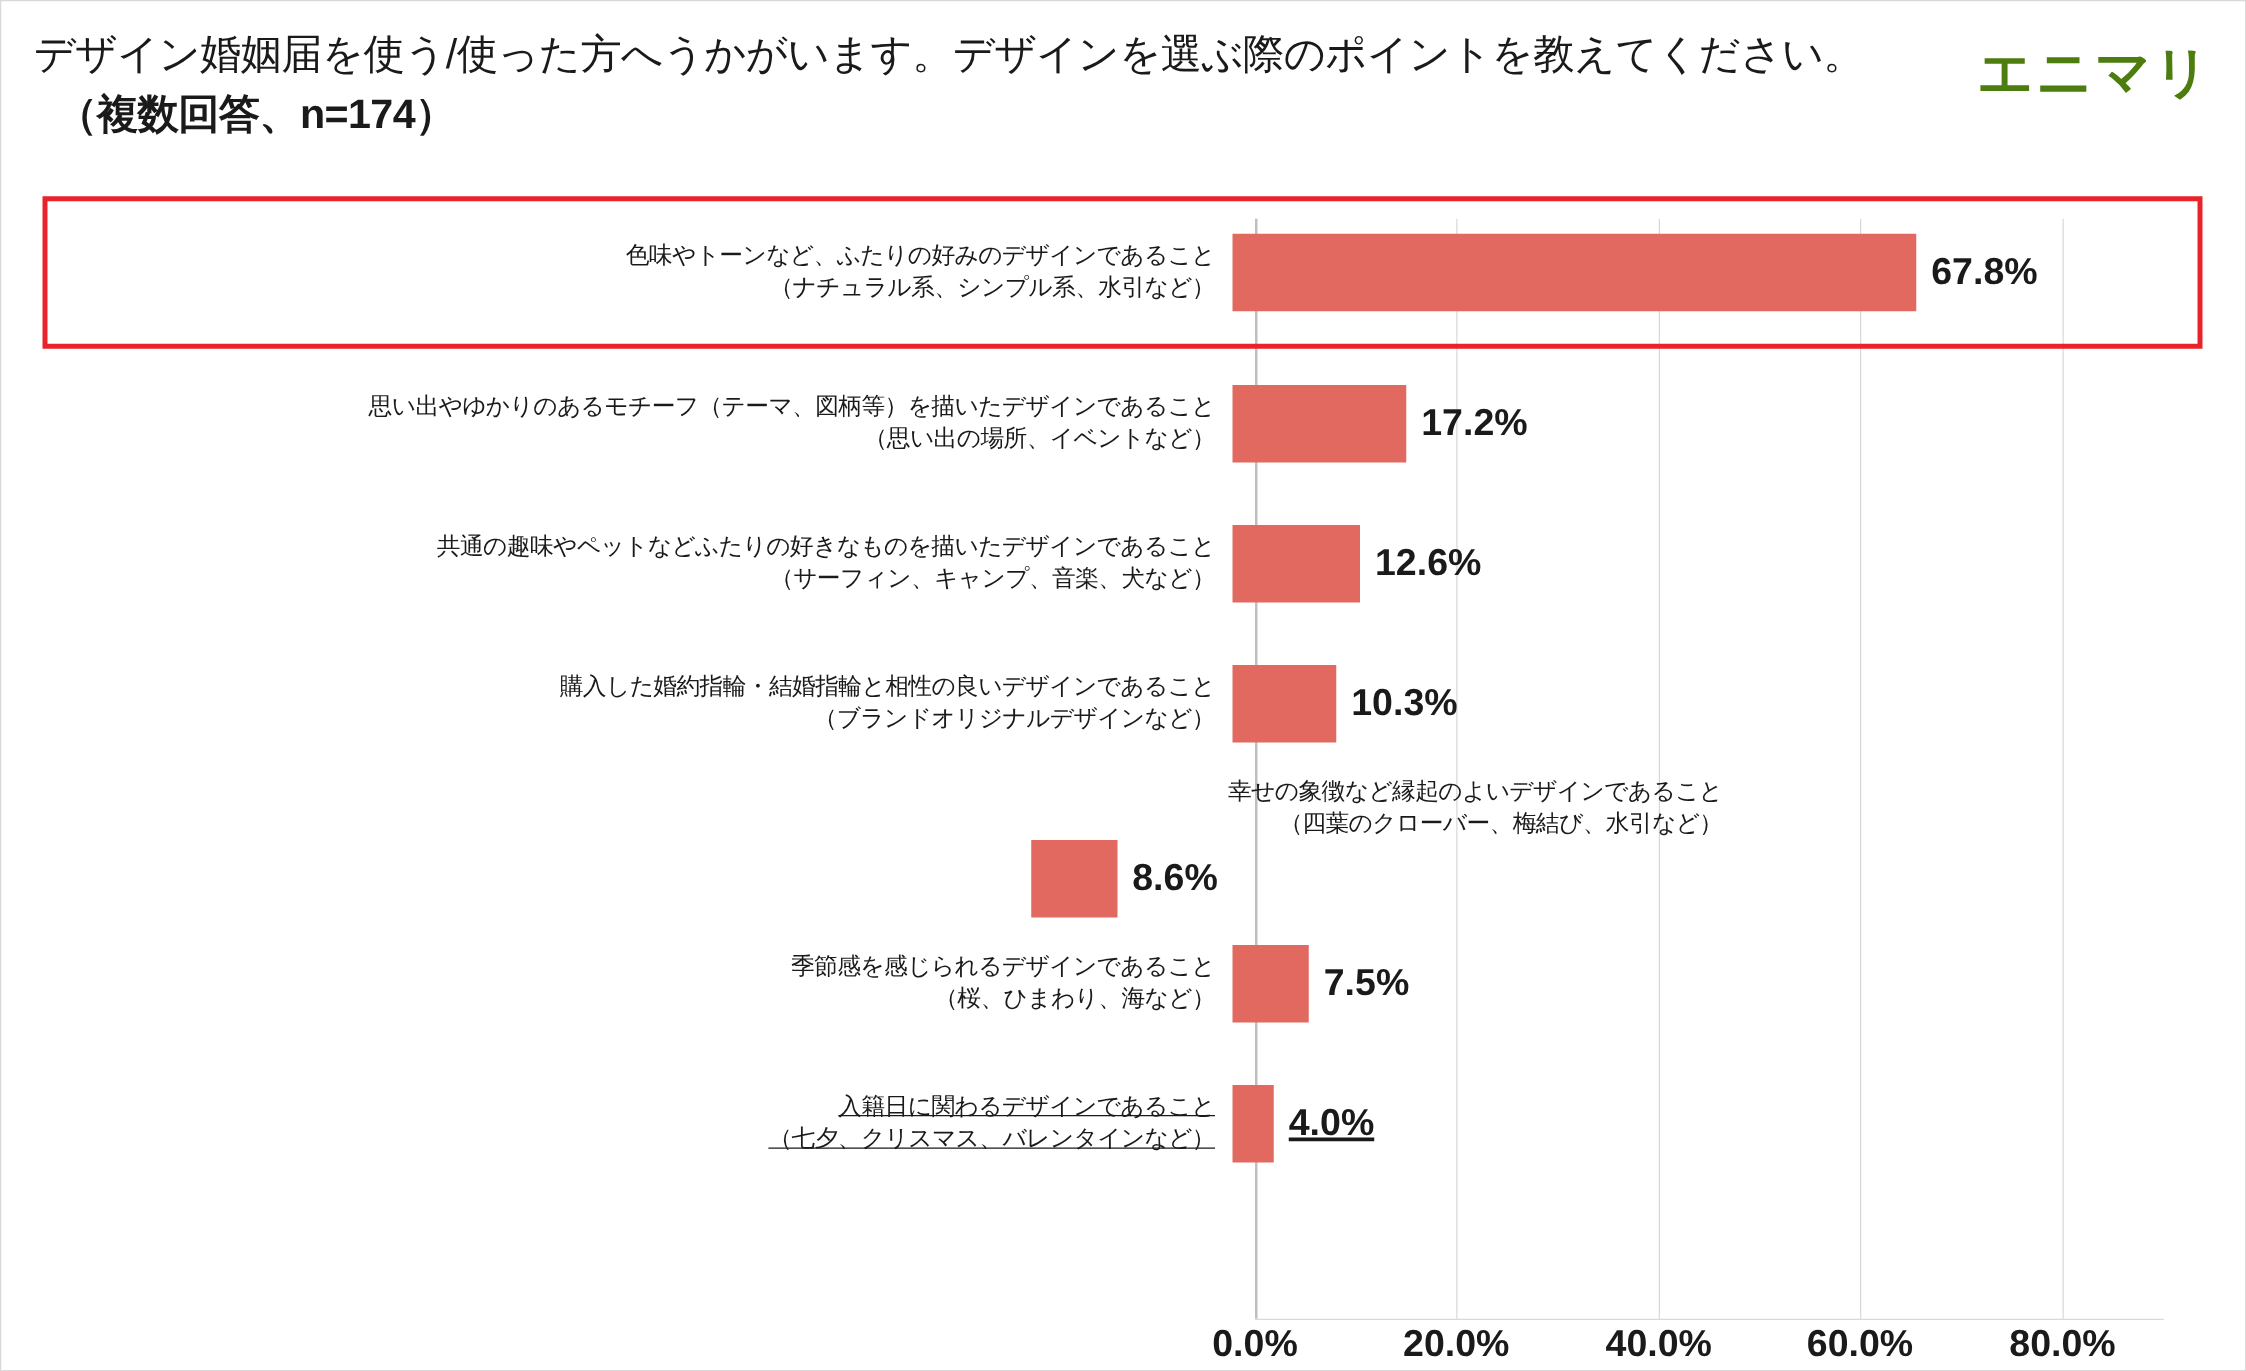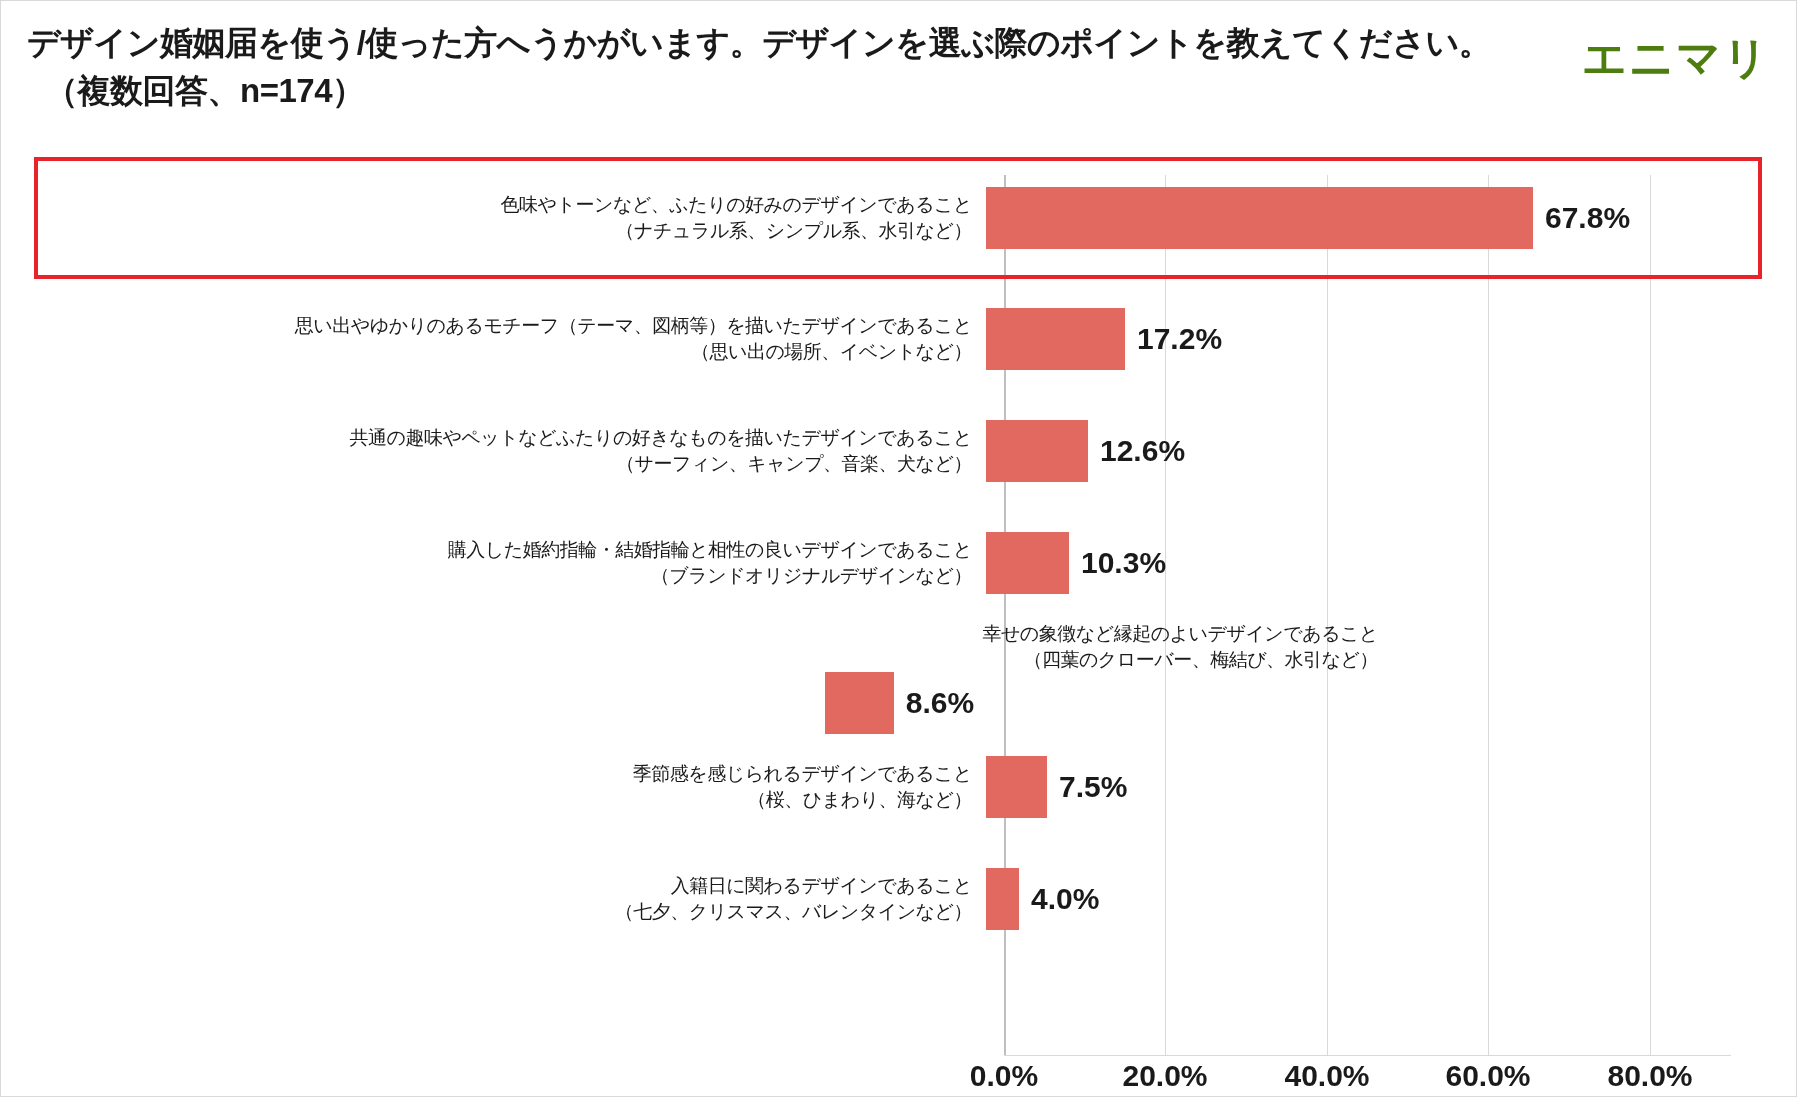--- a/index.html
+++ b/index.html
@@ -30,21 +30,21 @@
     height: 150px;
   }
   .title-block {
     position: absolute;
     left: 26px;
     top: 22px;
     width: 1480px;
   }
   .title-line1 {
     font-size: 33px;
-    font-weight: bold;
+    font-weight: normal;
     letter-spacing: -0.5px;
     line-height: 1.2;
     white-space: nowrap;
   }
   .title-line2 {
     font-size: 33px;
     font-weight: bold;
     letter-spacing: -0.5px;
     line-height: 1.2;
     margin-top: 8px;
@@ -254,21 +254,21 @@
         <div class="row-label">
           <span>季節感を感じられるデザインであること</span>
           <span class="l2">（桜、ひまわり、海など）</span>
         </div>
         <div class="bar-wrap">
           <div class="bar" style="width:61px;"></div>
           <div class="bar-value">7.5%</div>
         </div>
       </div>
 
-      <div class="row" style="top:694px; height:108px;">
+      <div class="row" style="top:694px; height:108px;text-decoration:underline;">
         <div class="row-label">
           <span>入籍日に関わるデザインであること</span>
           <span class="l2">（七夕、クリスマス、バレンタインなど）</span>
         </div>
         <div class="bar-wrap">
           <div class="bar" style="width:33px;"></div>
           <div class="bar-value">4.0%</div>
         </div>
       </div>
 

